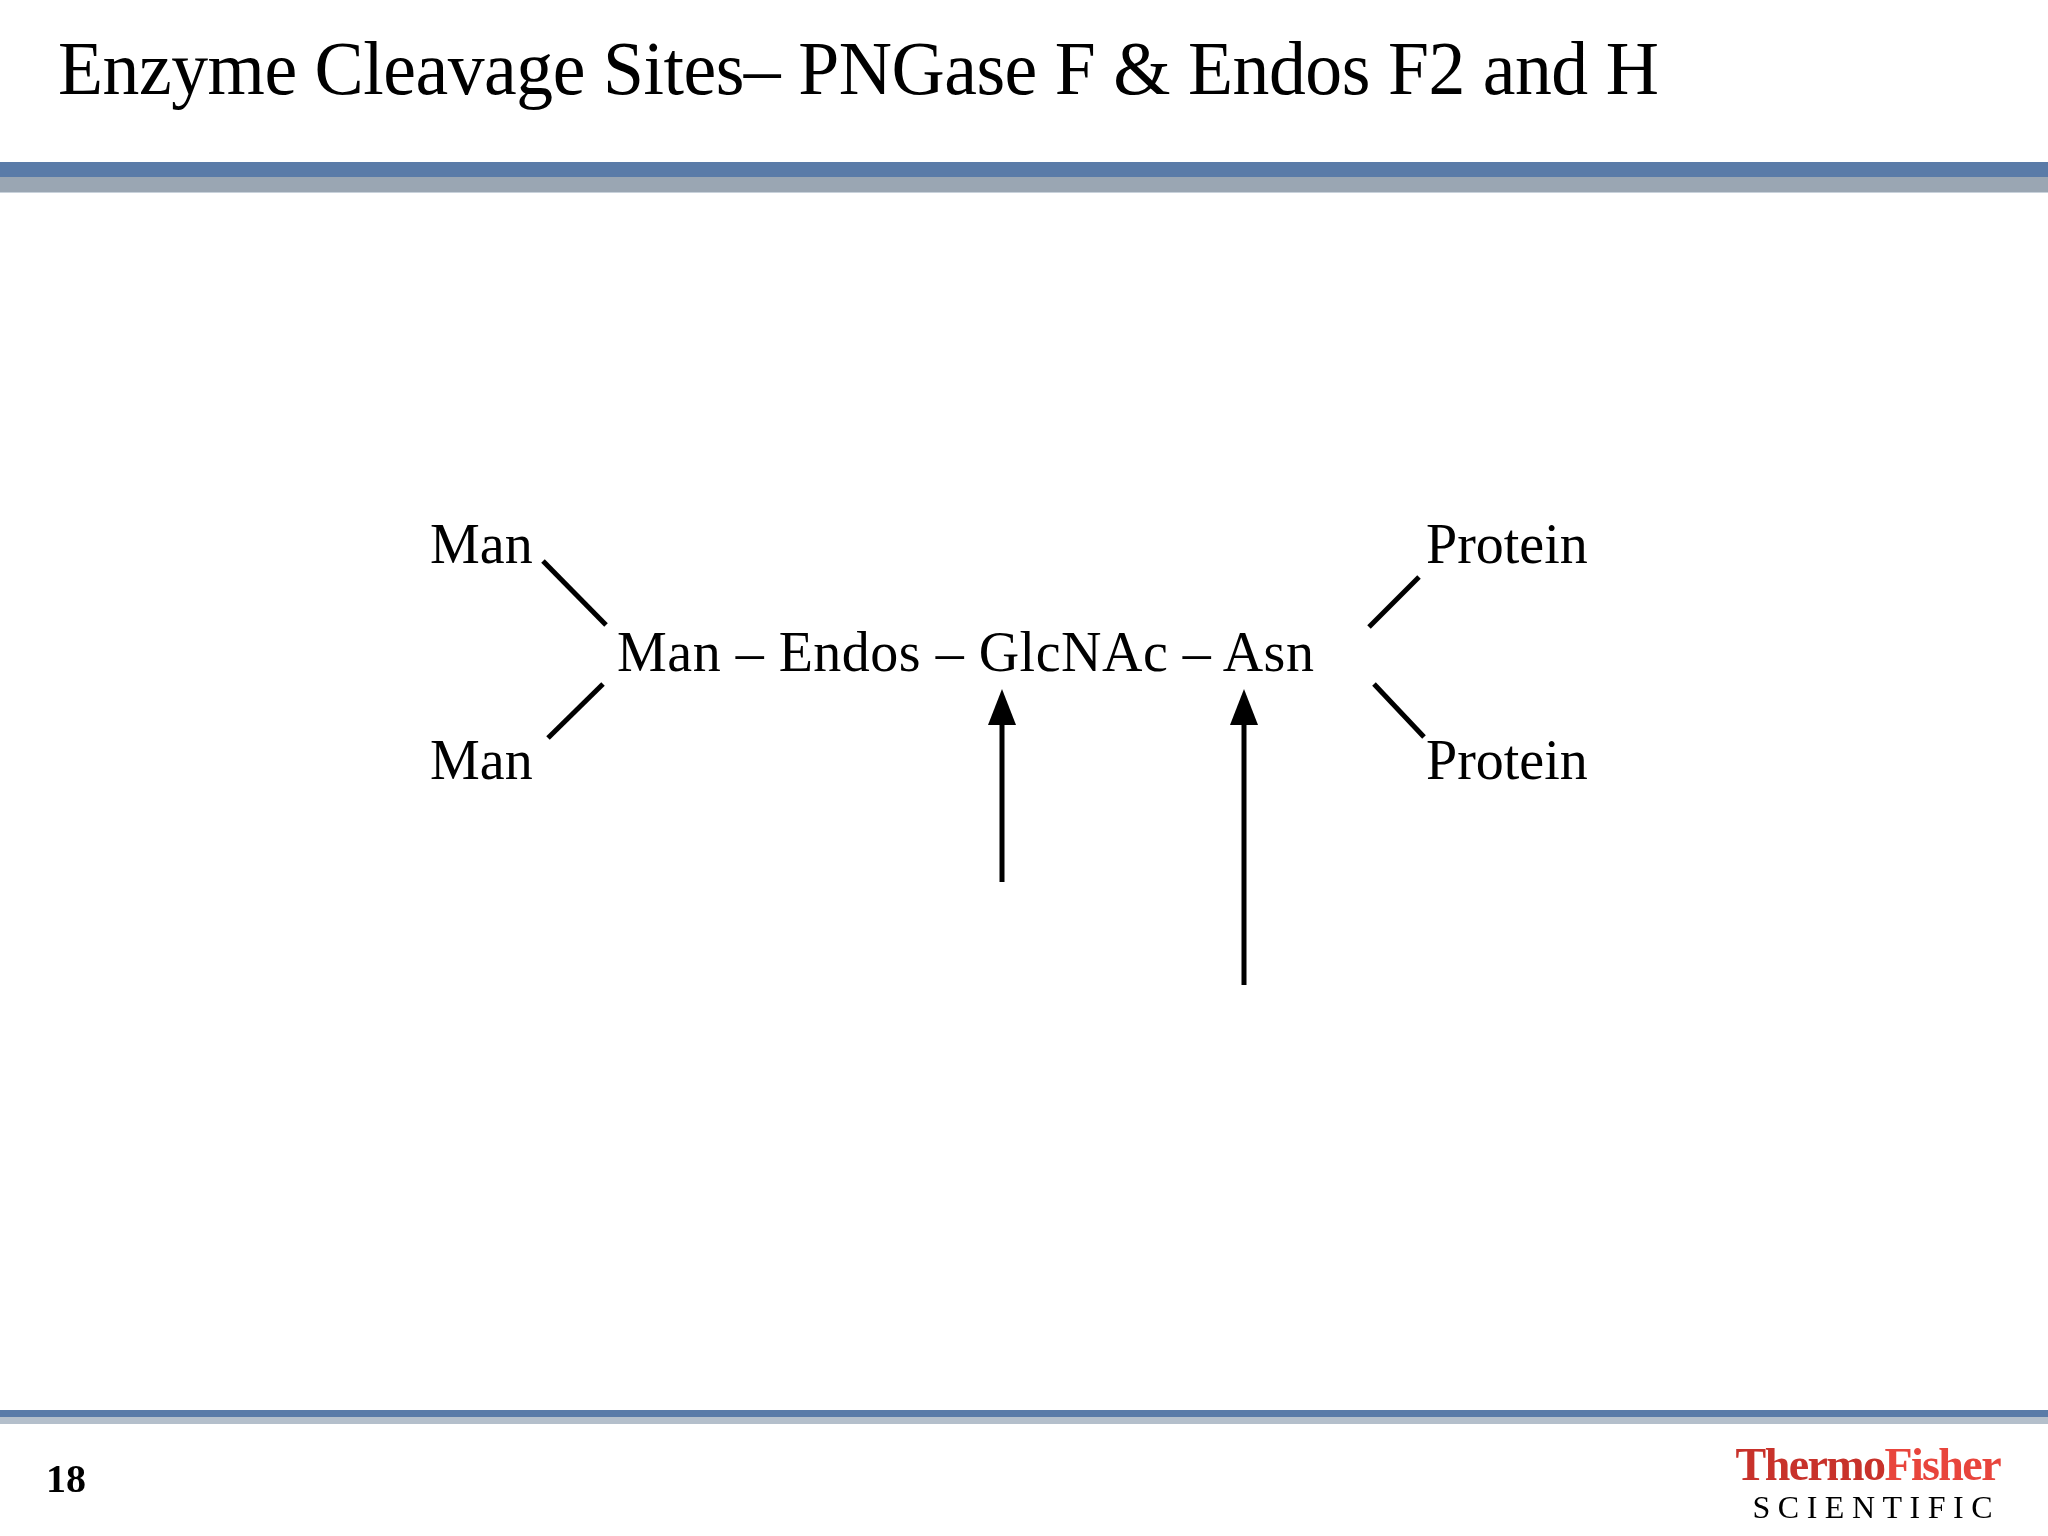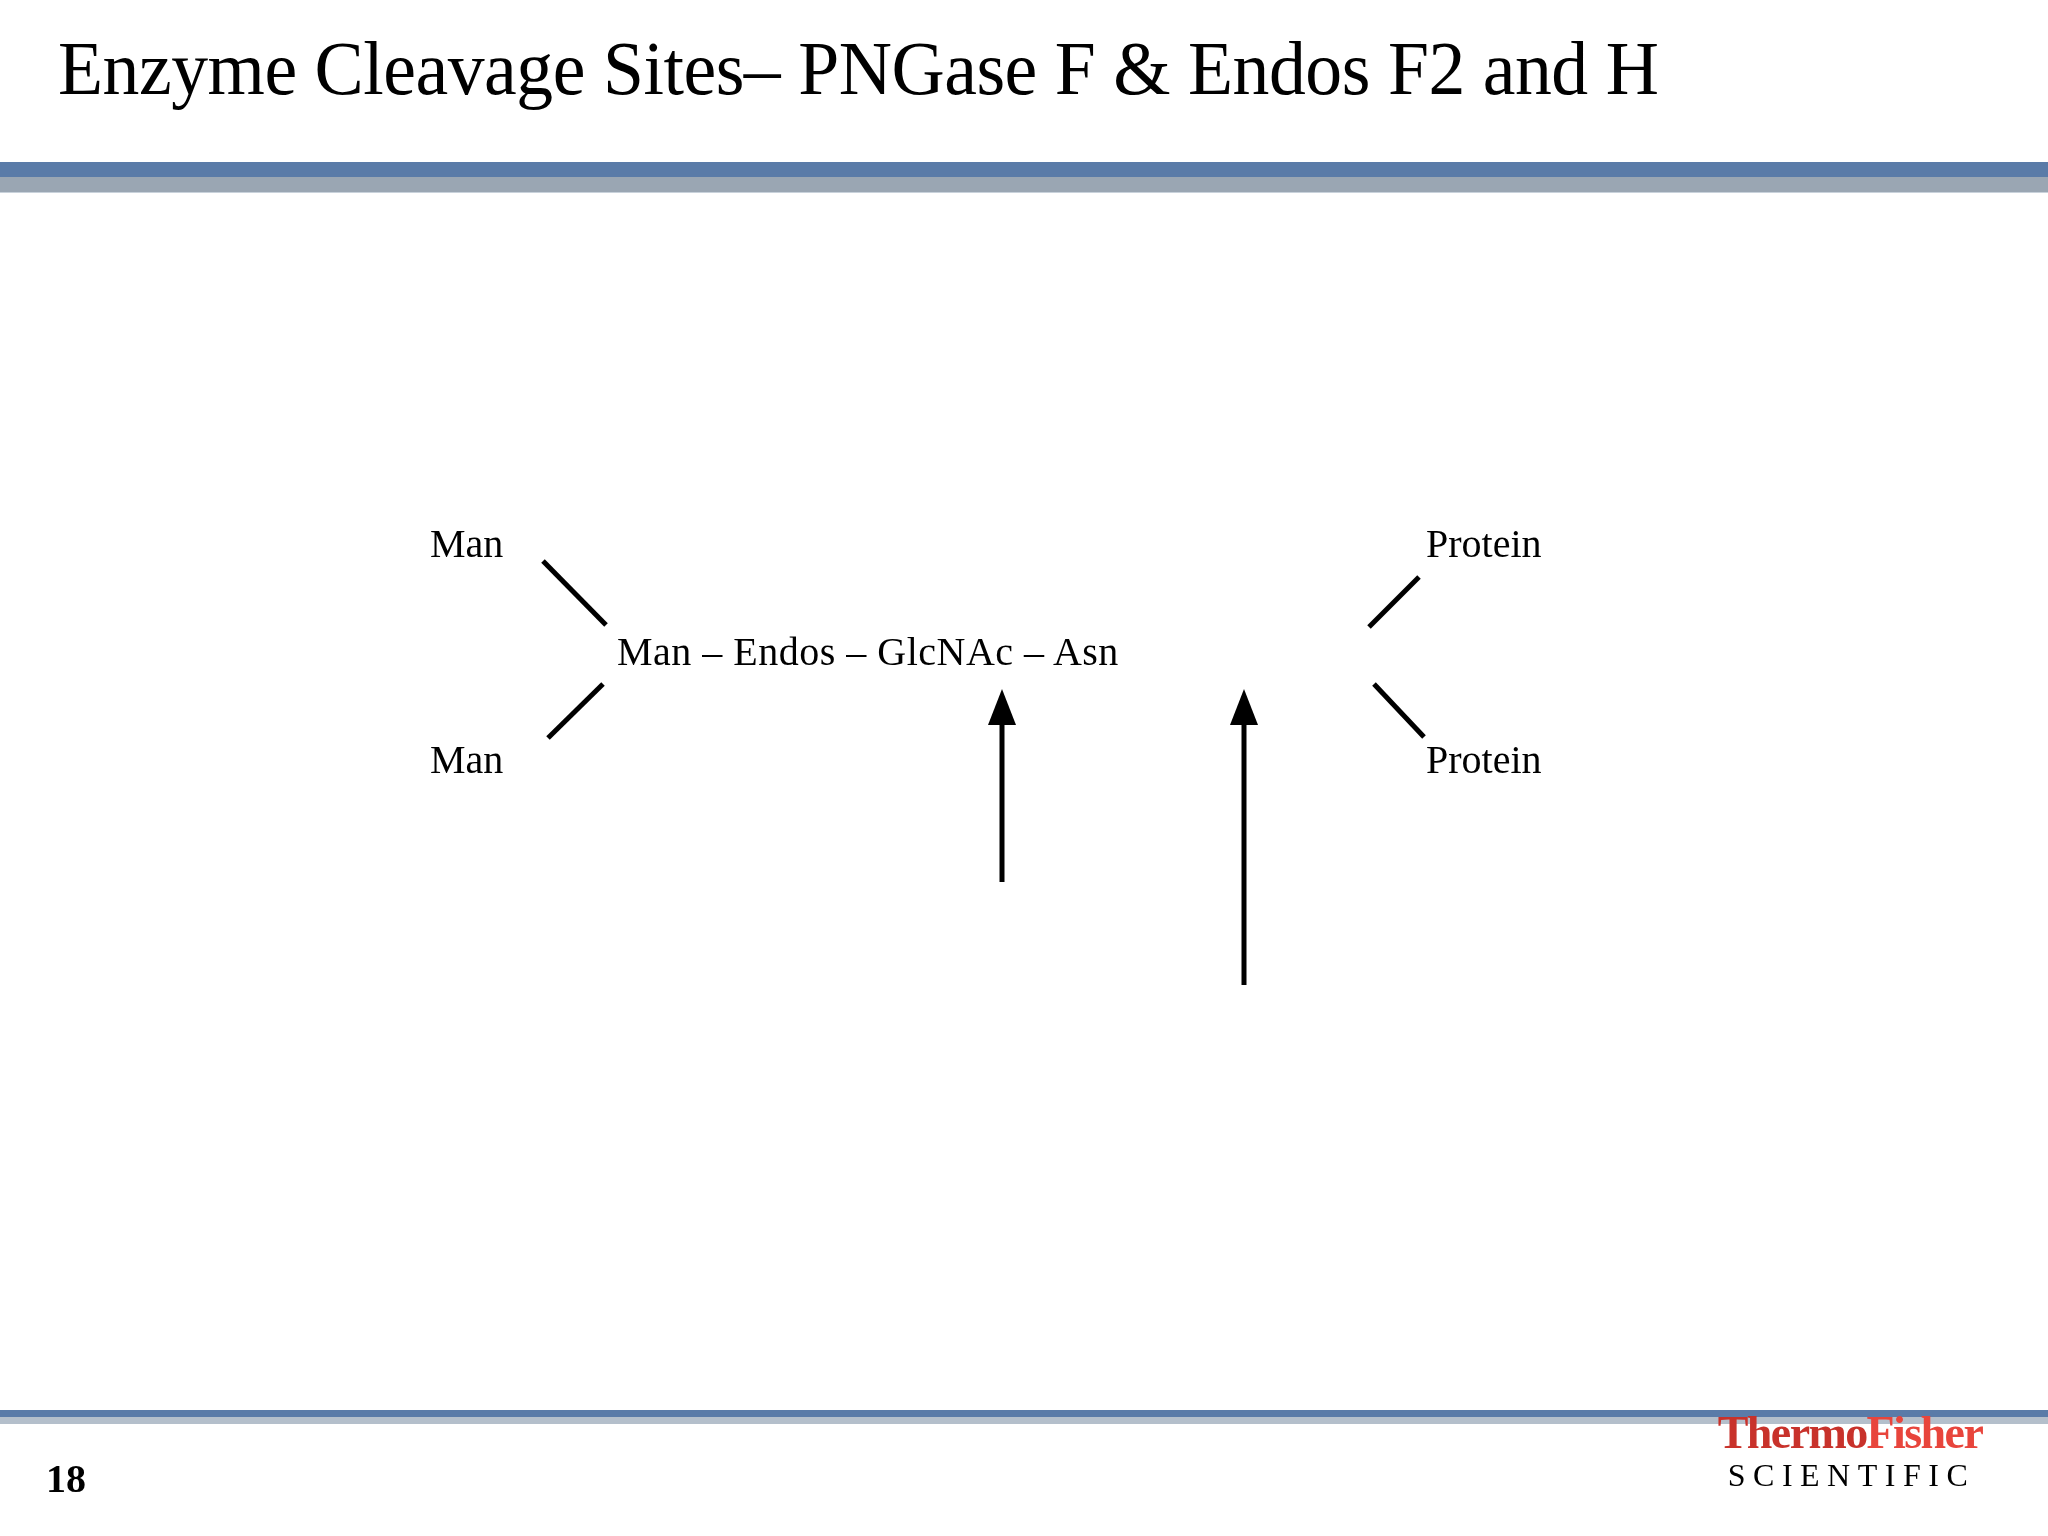--- a/index.html
+++ b/index.html
@@ -69,21 +69,21 @@
   #diagram svg {
     position: absolute;
     left: 0; top: 0;
     width: 2048px;
     height: 1233px;
     overflow: visible;
   }
 
   .node {
     position: absolute;
-    font-size: 40px;
+    font-size: 56px;
     line-height: 62px;
     font-weight: 400;
     white-space: nowrap;
     color: #000000;
   }
 
   
   #node-man-top    { left: 430px;  top: 336px; }
   #node-man-bottom { left: 430px;  top: 552px; }
   #node-chain      { left: 617px;  top: 444px; letter-spacing: 0.5px; }
@@ -120,23 +120,23 @@
     left: 46px;
     top: 1462px;
     font-size: 40px;
     line-height: 34px;
     font-weight: bold;
     color: #000000;
   }
   #logo {
     position: absolute;
     left: 1700px;
-    top: 1409px;
+    top: 1441px;
     width: 300px;
-    text-align: center;
+    text-align: right;
   }
   #logo-word {
     font-size: 46px;
     line-height: 48px;
     font-weight: bold;
     letter-spacing: -1.6px;
     white-space: nowrap;
   }
   #logo-thermo { color: #C8322B; }
   #logo-fisher { color: #E8453C; }

